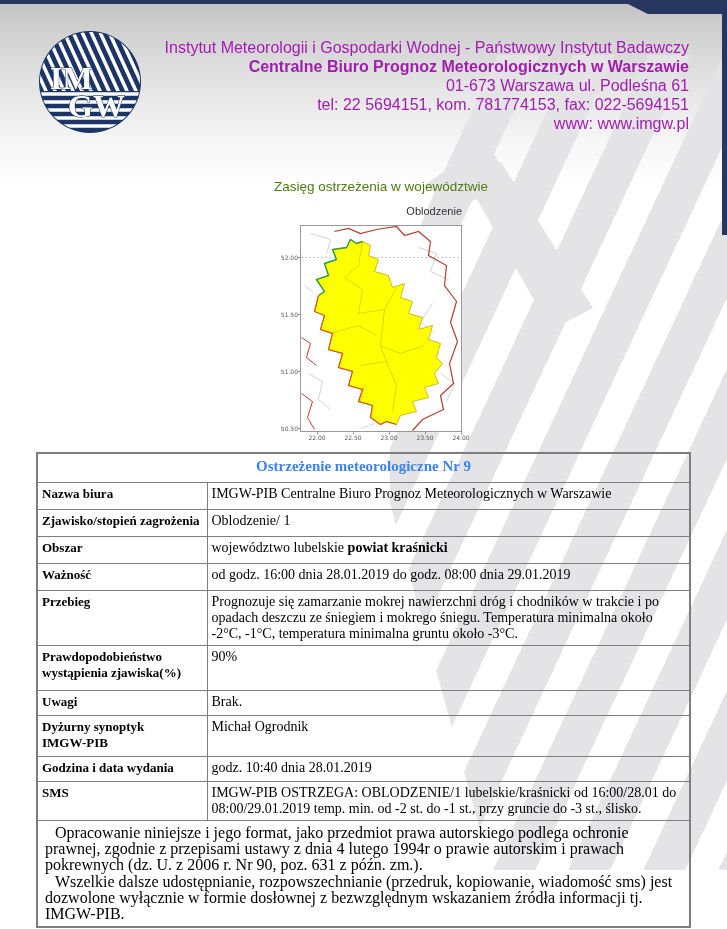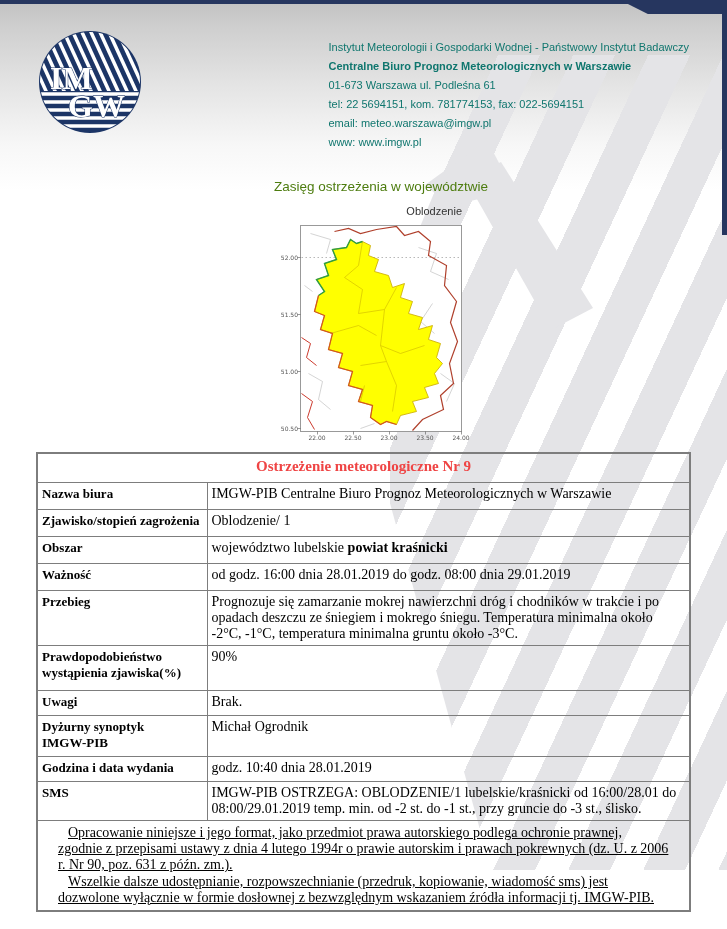--- a/index.html
+++ b/index.html
@@ -15,21 +15,21 @@
     clip-path:polygon(30% 0,100% 0,100% 100%,30% 100%,0 55%,0 30%);
   }
   .arrow-svg{position:absolute;left:425px;top:140px;}
   .topbar{position:absolute;left:0;top:0;width:727px;height:4px;background:#26365f;}
   .corner-block{position:absolute;left:620px;top:0;width:107px;height:14px;background:#26365f;
     clip-path:polygon(0 0,100% 0,100% 100%,26% 100%);}
   .right-strip{position:absolute;left:722px;top:0;width:5px;height:235px;background:#26365f;}
 
   .logo{position:absolute;left:37px;top:29px;}
 
-  .header-text{position:absolute;right:38px;top:38px;color:#0f766e;font-size:11px;line-height:19px;}
+  .header-text{position:absolute;right:38px;top:38px;text-align:right;color:#a21caf;font-size:16px;line-height:19px;}
   .header-text .hline{white-space:nowrap;}
   .header-text .bold{font-weight:bold;}
 
   .section-title{position:absolute;left:231px;top:179px;width:300px;text-align:center;
     font-size:13.5px;color:#4d7c0f;}
 
   .map-area{position:absolute;left:276px;top:205px;width:200px;height:245px;}
   .map-title{position:absolute;left:24px;top:0;width:162px;text-align:right;font-size:11px;color:#333;}
   .map-svg{position:absolute;left:0;top:18px;}
   .ytick{position:absolute;left:0;width:22px;text-align:right;font-size:6px;line-height:7px;color:#555;
@@ -42,28 +42,28 @@
     border-collapse:collapse;border:2px solid #7d7d7d;
     font-family:"Liberation Serif",serif;font-size:14px;color:#000;
     background:transparent;
   }
   .warning-table td{
     border:1px solid #7d7d7d;vertical-align:top;padding:3px 4px;line-height:16px;background:transparent;
   }
   .warning-table td.lbl{font-weight:bold;font-size:13px;padding-left:4px;}
   .warning-table td.nw{white-space:nowrap;font-family:Liberation Serif, serif;}
   .warning-table .title-cell{
-    text-align:center;font-weight:bold;font-size:15px;color:#ef4444;height:22px;padding:4px 0 2px 0;
+    text-align:center;font-weight:bold;font-size:15px;color:#3b82f6;height:22px;padding:4px 0 2px 0;
   }
   tr.h26 td{height:20px;}
   tr.h24 td{height:18px;}
   tr.prob td{height:38px;margin-left:44px;}
   tr.syn td{height:34px;}
   .footer-cell{padding:3px 6px 6px 6px;}
-  .footer-cell p{margin:1px 16px;text-indent:10px;line-height:16px;font-size:14px;text-decoration:underline;}
+  .footer-cell p{margin:1px 3px;text-indent:10px;line-height:16px;font-size:16px;}
 </style>
 </head>
 <body>
 
 <div class="stripes"></div>
 <svg class="arrow-svg" width="200" height="200" viewBox="0 0 200 200">
   <polygon points="0,45 62,0 86,46 58,58 25,66" fill="#e4e4e7"></polygon>
   <polygon points="40,38 76,22 168,168 126,190" fill="#e4e4e7"></polygon>
 </svg>
 
@@ -111,21 +111,20 @@
   </g>
   <text x="13" y="60" font-family="Liberation Serif, serif" font-weight="bold" font-size="32" fill="#ffffff" stroke="#1c3566" stroke-width="1" paint-order="stroke">IM</text>
   <text x="31" y="88" font-family="Liberation Serif, serif" font-weight="bold" font-size="32" fill="#ffffff" stroke="#1c3566" stroke-width="1" paint-order="stroke">GW</text>
 </svg>
 
 <div class="header-text">
   <div class="hline">Instytut Meteorologii i Gospodarki Wodnej - Państwowy Instytut Badawczy</div>
   <div class="hline bold">Centralne Biuro Prognoz Meteorologicznych w Warszawie</div>
   <div class="hline">01-673 Warszawa ul. Podleśna 61</div>
   <div class="hline">tel: 22 5694151, kom. 781774153, fax: 022-5694151</div>
-  <div class="hline">email: meteo.warszawa@imgw.pl</div>
   <div class="hline">www: www.imgw.pl</div>
 </div>
 
 <div class="section-title">Zasięg ostrzeżenia w województwie</div>
 
 <div class="map-area">
   <div class="map-title">Oblodzenie</div>
   <svg class="map-svg" width="190" height="213" viewBox="0 0 190 213">
     <rect x="24.5" y="2.5" width="161" height="206" fill="#ffffff" stroke="#999999" stroke-width="1"></rect>
     <g transform="translate(24.5,2.5)">

